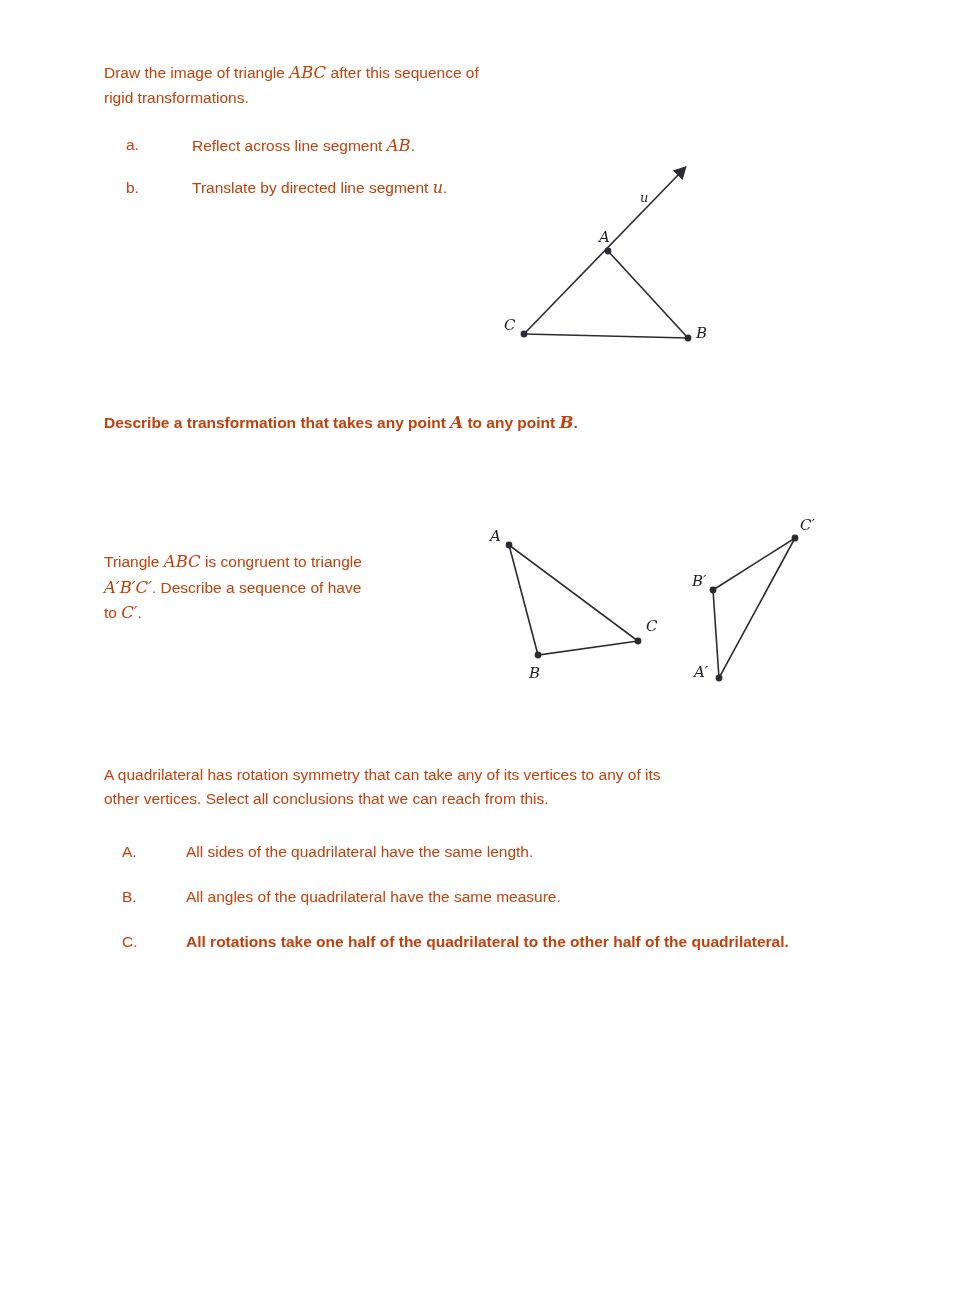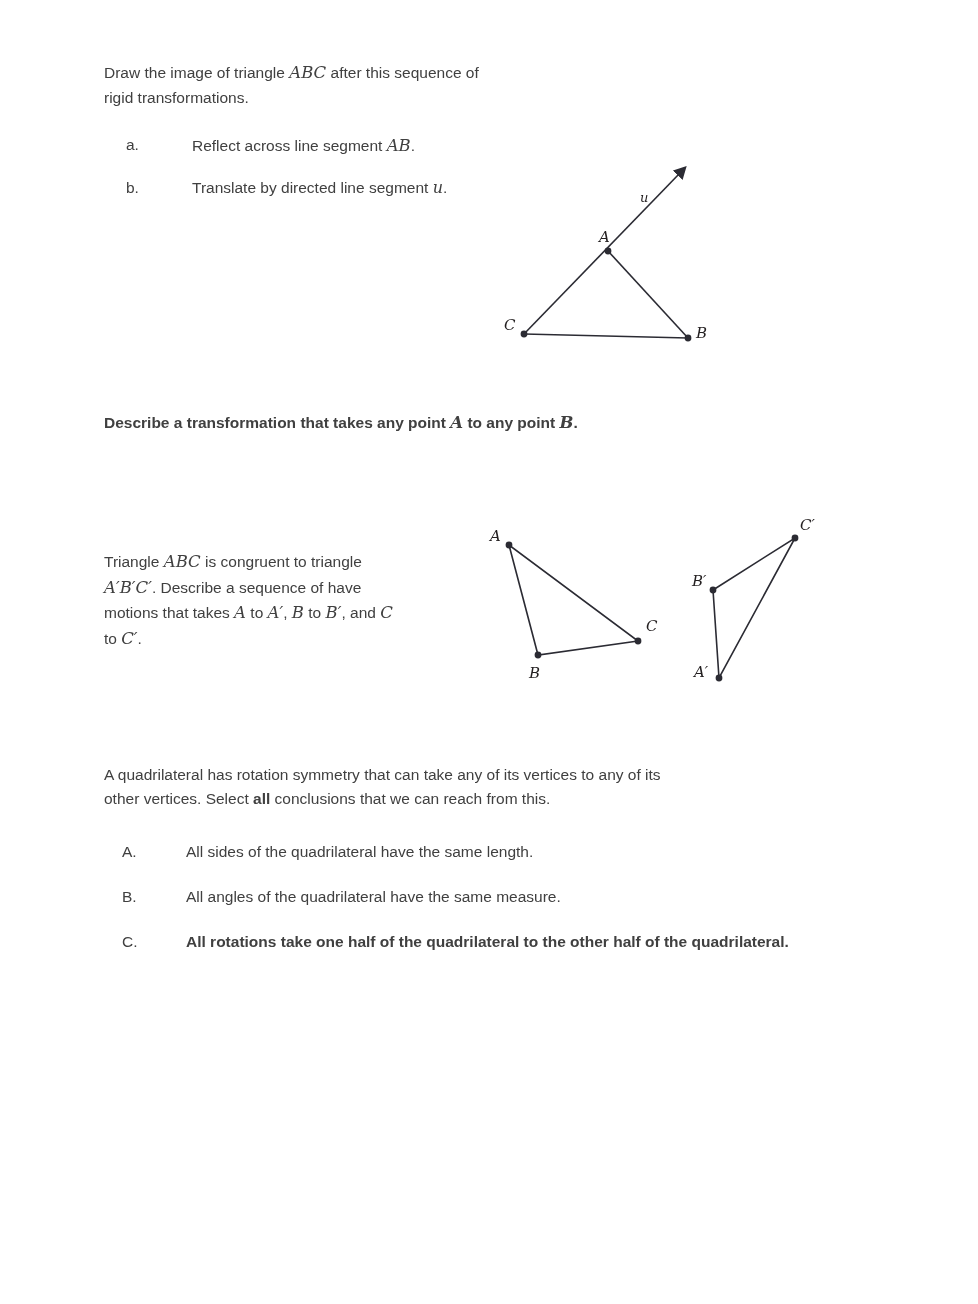--- a/index.html
+++ b/index.html
@@ -17,33 +17,33 @@
   }
   .page {
     position: absolute;
     left: 0; top: 0;
     width: 978px;
     height: 1304px;
   }
   .txt {
     font-size: 15.5px;
     line-height: 1.55;
-    color: #404040;
+    color: #c2410c;
   }
   .mi {
     font-family: "DejaVu Serif", serif;
     font-style: italic;
     font-size: 16px;
   }
   .mi-up {
     font-family: "DejaVu Serif", serif;
     font-style: italic;
     font-size: 16.5px;
   }
-  .bold { font-weight: bold; }
+  .bold { font-weight: normal; }
 
   
   #q1-prompt {
     position: absolute;
     left: 104px;
     top: 60px;
     width: 400px;
   }
   #q1-list {
     position: absolute;
@@ -153,23 +153,20 @@
   <div id="q2-prompt" class="txt">
     <span>Describe a transformation that takes any point </span><span class="mi-up">A</span><span> to any point </span><span class="mi-up">B</span><span>.</span>
   </div>
 
   <div id="q3-prompt" class="txt">
     <div>
       <span>Triangle </span><span class="mi-up">ABC</span><span> is congruent to triangle</span>
     </div>
     <div>
       <span class="mi-up">A′B′C′</span><span>.  Describe a sequence of have</span>
-    </div>
-    <div>
-      <span>motions that takes </span><span class="mi-up">A</span><span> to </span><span class="mi-up">A′</span><span>, </span><span class="mi-up">B</span><span> to </span><span class="mi-up">B′</span><span>, and </span><span class="mi-up">C</span>
     </div>
     <div>
       <span>to </span><span class="mi-up">C′</span><span>.</span>
     </div>
   </div>
 
   <div id="fig2" class="figure">
     <svg width="360" height="200" viewBox="0 0 360 200">
 
       <polygon points="39,30 68,140 168,126" fill="none" stroke="#2b2b33" stroke-width="1.6"></polygon>

